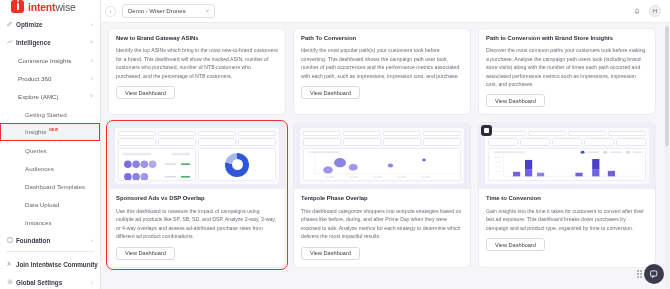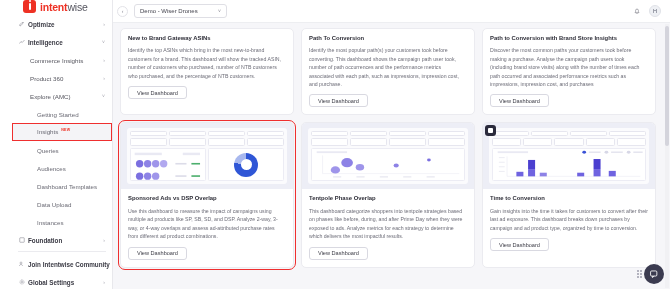--- a/index.html
+++ b/index.html
@@ -12,21 +12,20 @@
   .app { display: flex; width: 670px; height: 289px; position: relative; }
 
   
   .sidebar {
     width: 101px; height: 289px;
     background: #ffffff;
     border-right: 1px solid #e8e8ec;
     display: flex; flex-direction: column;
     flex: 0 0 101px;
     position: relative;
-    margin-left: 12px;
   }
   .brand {
     height: 29px; display: flex; align-items: center;
     padding-left: 11px; gap: 4px;
   }
   .brand-mark {
     width: 13px; height: 13px; border-radius: 3px;
     background: #ee3124; position: relative;
     display: flex; align-items: center; justify-content: center;
   }

